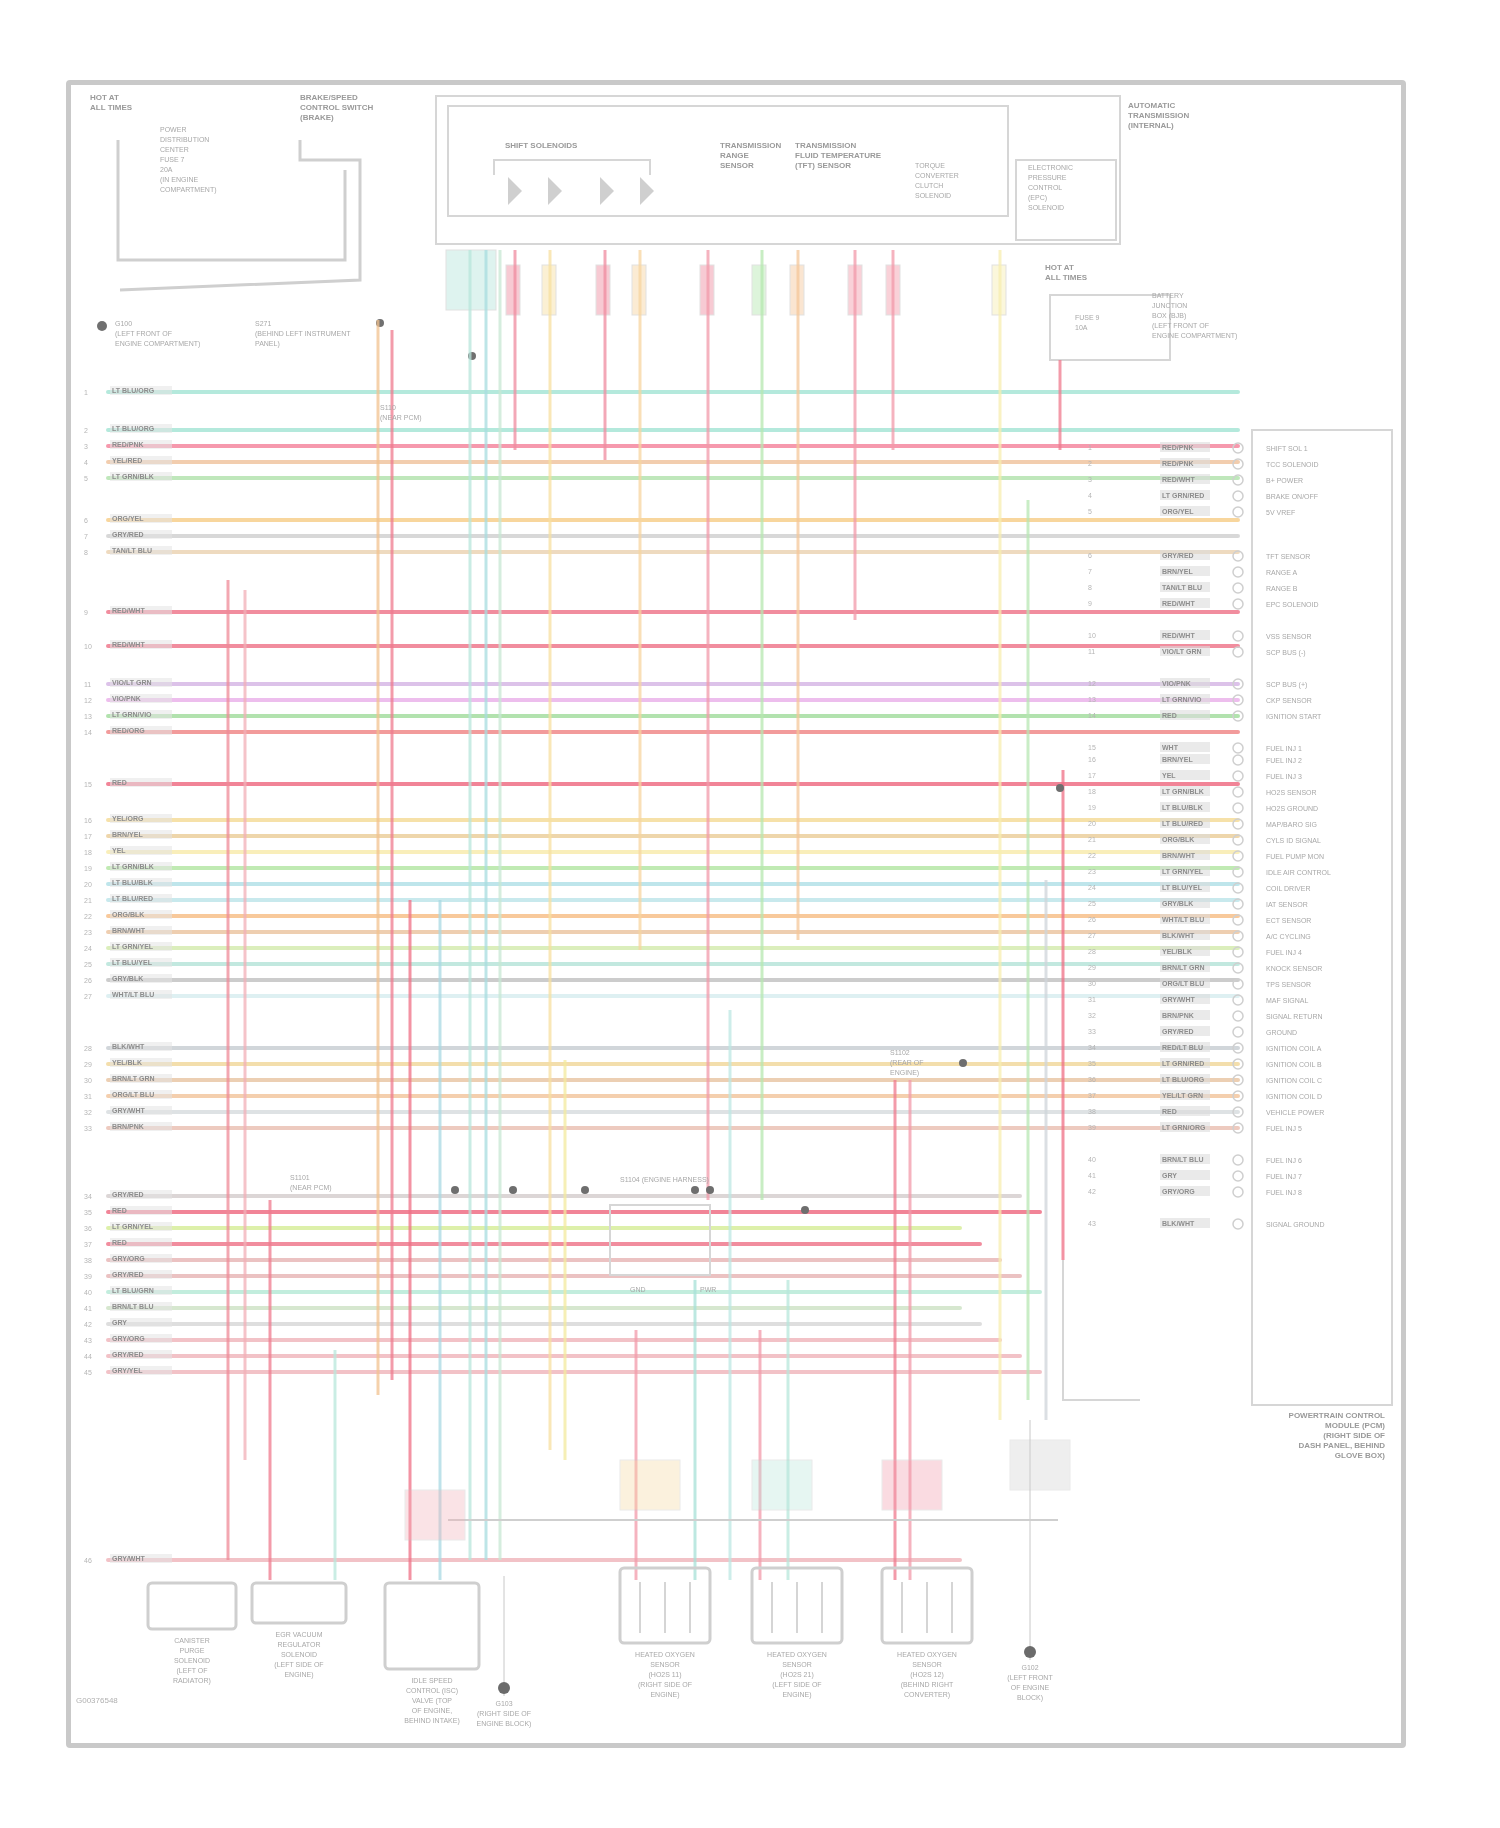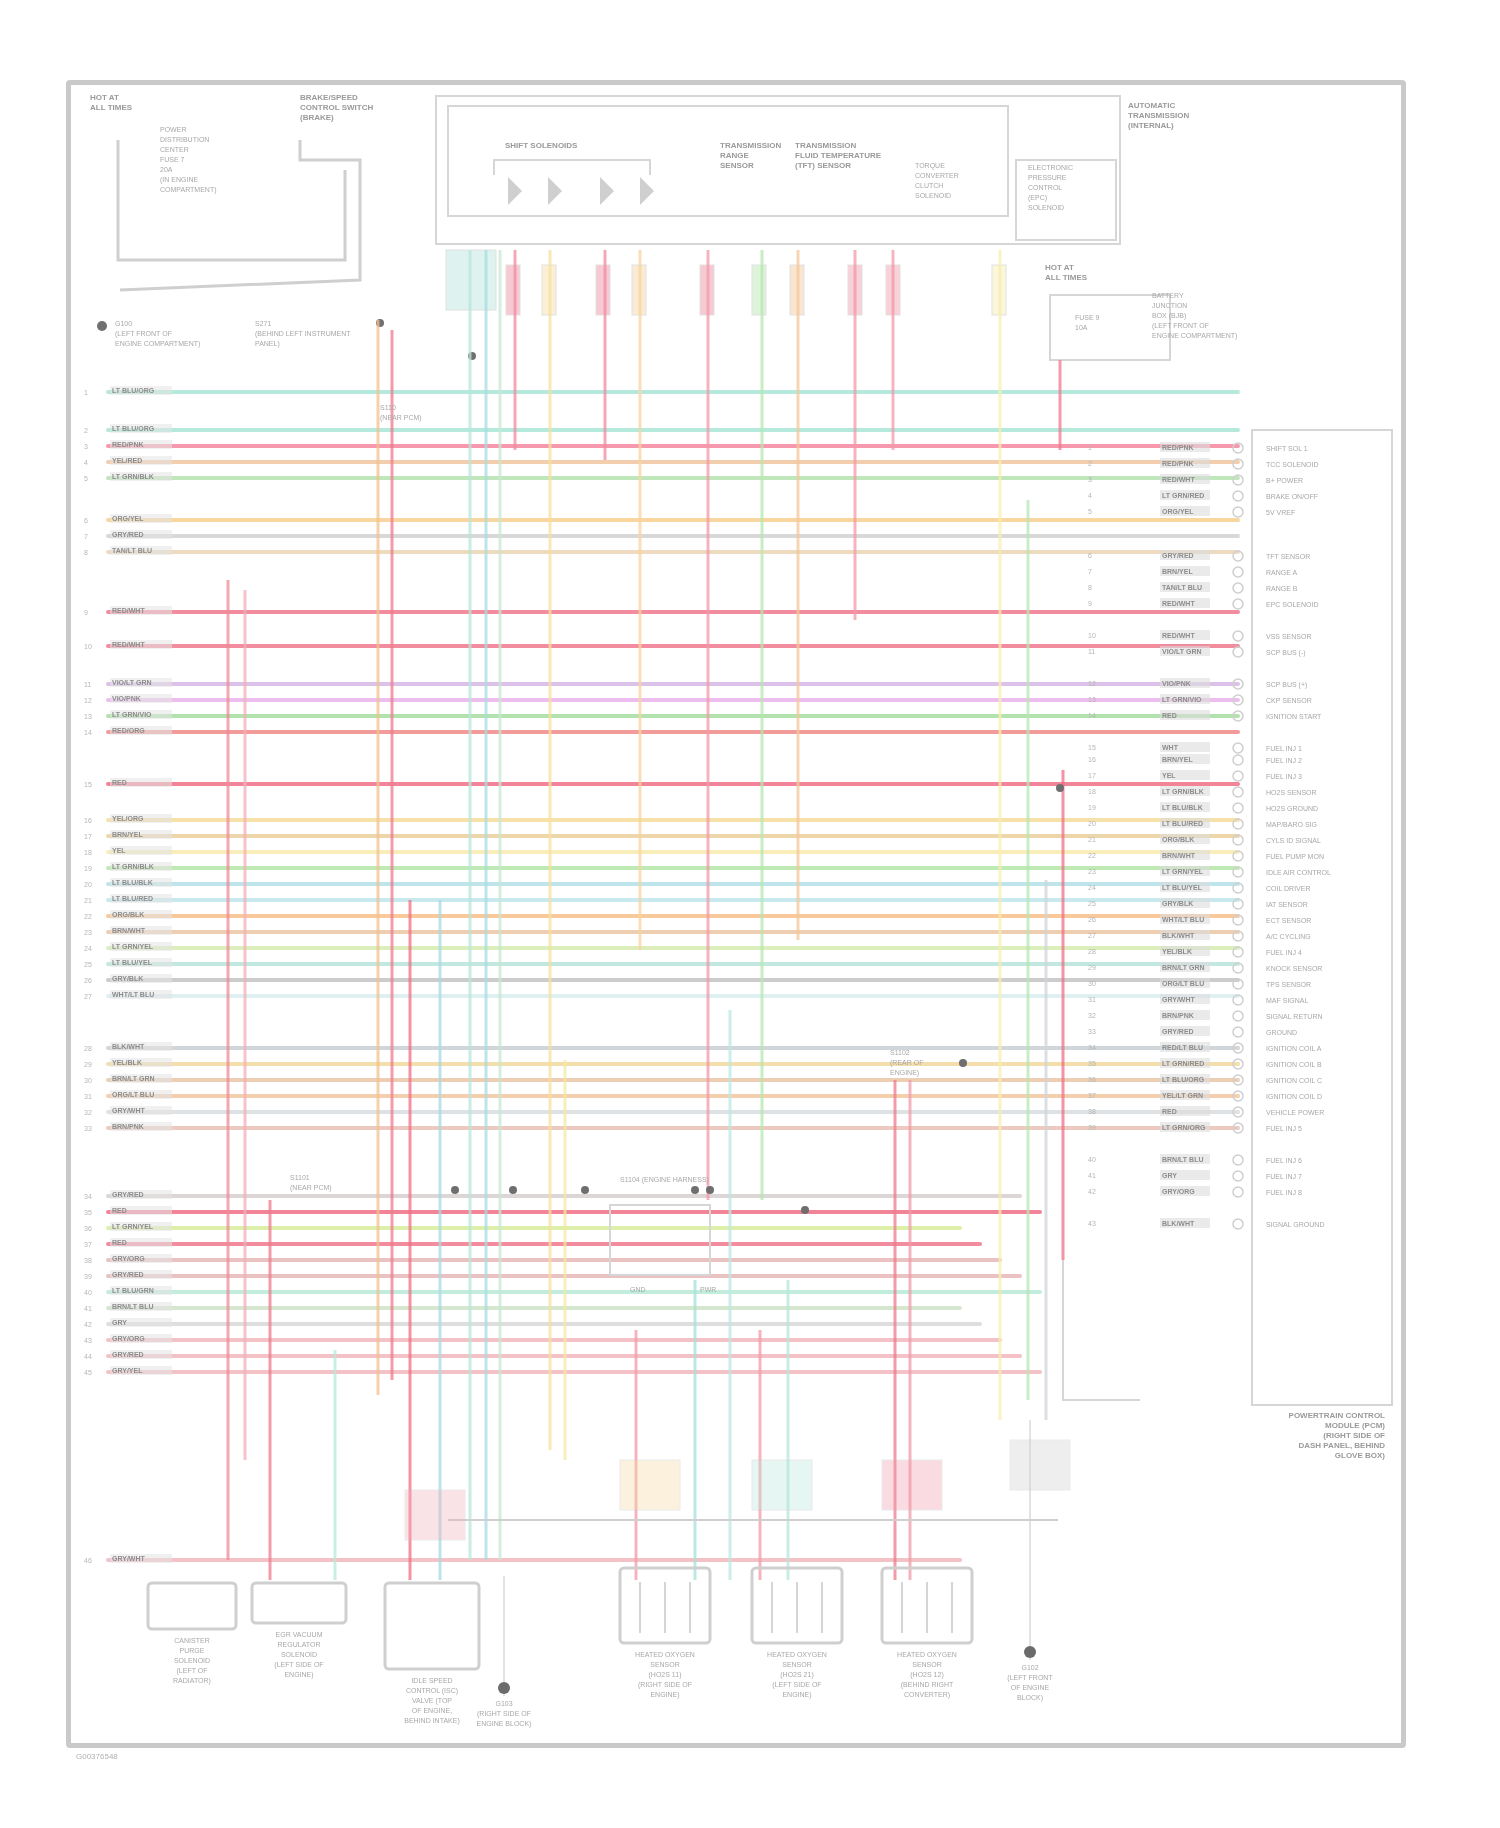--- a/index.html
+++ b/index.html
@@ -5,21 +5,21 @@
   html,body{margin:0;padding:0;background:#ffffff;}
   body{width:1500px;height:1828px;position:relative;overflow:hidden;font-family:"Liberation Sans",sans-serif;}
   #frame{position:absolute;left:66px;top:80px;width:1340px;height:1668px;border:5px solid #c9c9c9;border-radius:4px;box-sizing:border-box;background:#fff;}
   svg{position:absolute;left:0;top:0;}
   .lbl{font-family:"Liberation Sans",sans-serif;font-size:8px;fill:#9a9a9a;font-weight:bold;}
   .lbl-sm{font-family:"Liberation Sans",sans-serif;font-size:7px;fill:#a8a8a8;}
   .pin{font-family:"Liberation Sans",sans-serif;font-size:7px;fill:#b5b5b5;}
   .comp{fill:none;stroke:#cfcfcf;stroke-width:3;}
   .box{fill:none;stroke:#d6d6d6;stroke-width:2;}
   .wirelbl{font-family:"Liberation Sans",sans-serif;font-size:7px;fill:#8d8d8d;font-weight:bold;}
-  #footer-code{position:absolute;left:76px;top:1752px;font-size:8px;color:#b0b0b0;}
+  #footer-code{position:absolute;left:76px;top:1696px;font-size:8px;color:#b0b0b0;}
 </style>
 </head>
 <body>
 
 <div id="frame"></div>
 
 <svg id="dia" width="1500" height="1828" viewBox="0 0 1500 1828">
   <g id="g-top">
       <path d="M118 140 L118 260 L345 260 L345 170" class="comp" stroke="#e8e2b0"></path>
       <path d="M300 140 L300 160 L360 160 L360 280 L120 290" class="comp" stroke="#cccccc"></path>

